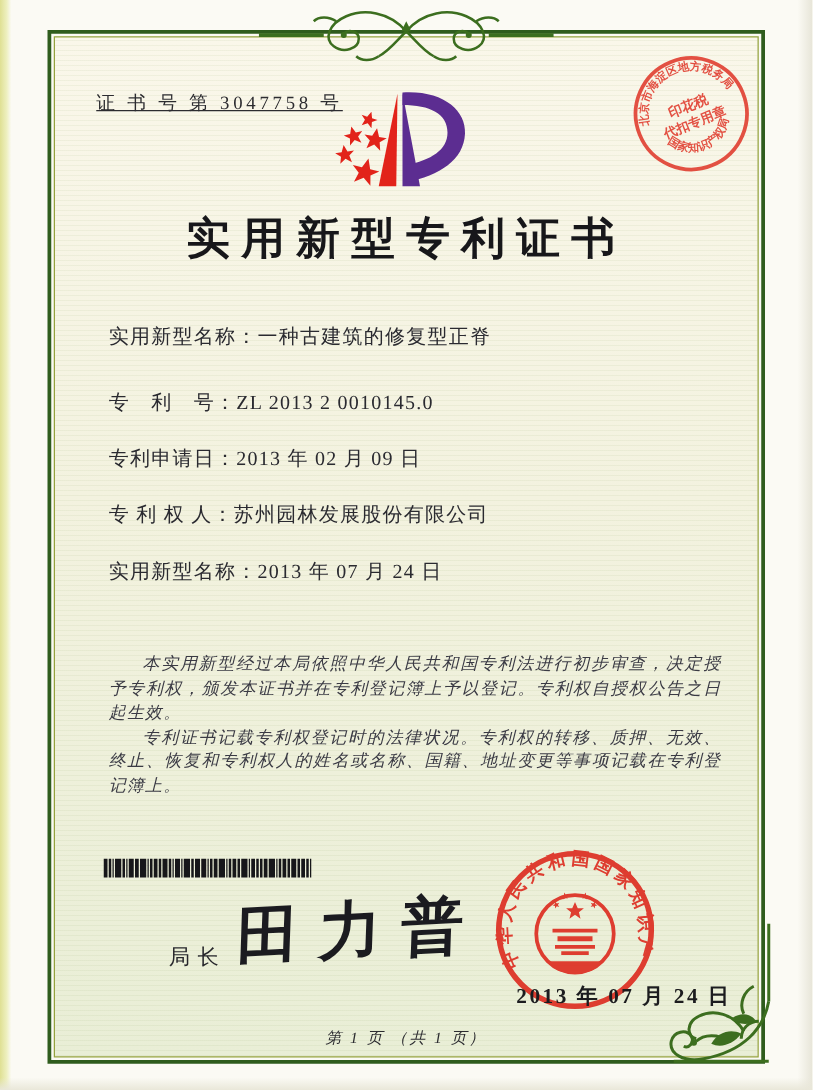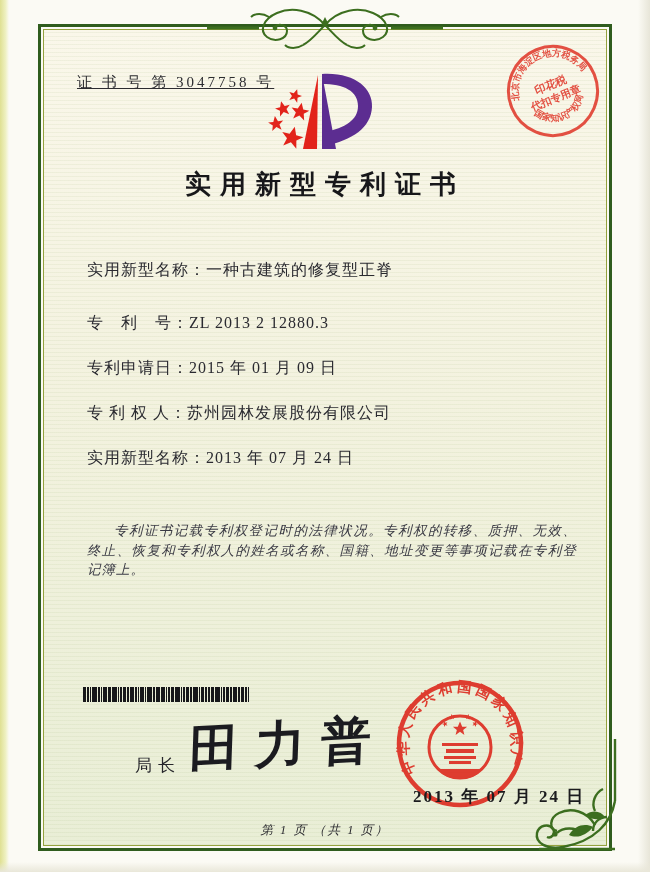--- a/index.html
+++ b/index.html
@@ -26,21 +26,21 @@
       repeating-linear-gradient(0deg,rgba(150,175,110,.10) 0 1px,rgba(255,255,255,0) 1px 4px),
       linear-gradient(180deg,#faf7ea 0%,#f3f2df 45%,#e9eed6 100%);
   }
 
   .cert-number{position:absolute;left:36px;top:46px;font-size:15px;letter-spacing:3px;color:#2c2c30;text-decoration:underline;}
 
   .logo{position:absolute;left:50%;top:32px;transform:translateX(-50%);width:132px;height:106px;}
 
   .title{
     position:absolute;left:0;right:0;top:140px;text-align:center;
-    font-size:26px;font-weight:bold;letter-spacing:9px;color:#17171a;
+    font-size:35px;font-weight:bold;letter-spacing:9px;color:#17171a;
   }
 
   .fields{position:absolute;left:46px;right:34px;top:232px;}
   .field{font-size:16px;color:#2a2a30;line-height:21px;margin-bottom:24px;letter-spacing:1px;}
   .field:first-child{margin-bottom:32px;}
   .field .lab{white-space:pre;}
 
   .paragraphs{position:absolute;left:46px;right:32px;top:494px;
     font-size:13.5px;line-height:19.5px;color:#3a3a44;text-align:justify;
     font-style:italic;letter-spacing:1px;}
@@ -132,34 +132,35 @@
       </g>
     </svg>
 
     <div class="title">实用新型专利证书</div>
 
     <div class="fields">
       <div class="field">
         <span class="lab">实用新型名称：</span><span>一种古建筑的修复型正脊</span>
       </div>
       <div class="field">
-        <span class="lab">专　利　号：</span><span>ZL 2013 2 12880.3</span>
-      </div>
-      <div class="field">
-        <span class="lab">专利申请日：</span><span>2015 年 01 月 09 日</span>
+        <span class="lab">专　利　号：</span><span>ZL 2013 2 0010145.0</span>
+      </div>
+      <div class="field">
+        <span class="lab">专利申请日：</span><span>2013 年 02 月 09 日</span>
       </div>
       <div class="field">
         <span class="lab">专 利 权 人：</span><span>苏州园林发展股份有限公司</span>
       </div>
       <div class="field">
         <span class="lab">实用新型名称：</span><span>2013 年 07 月 24 日</span>
       </div>
     </div>
 
     <div class="paragraphs">
+      <p>本实用新型经过本局依照中华人民共和国专利法进行初步审查，决定授予专利权，颁发本证书并在专利登记簿上予以登记。专利权自授权公告之日起生效。</p>
       <p>专利证书记载专利权登记时的法律状况。专利权的转移、质押、无效、终止、恢复和专利权人的姓名或名称、国籍、地址变更等事项记载在专利登记簿上。</p>
     </div>
 
     <div class="barcode" id="barcode">
         <span style="width: 3.2px;"></span>
         <span style="width: 1.6px;"></span>
         <span style="width: 1.6px;"></span>
         <span style="width: 4.8px;"></span>
         <span style="width: 1.6px;"></span>
         <span style="width: 1.6px;"></span>

